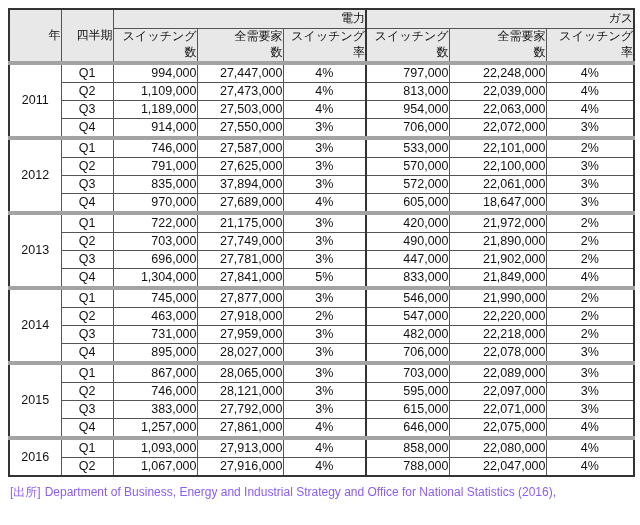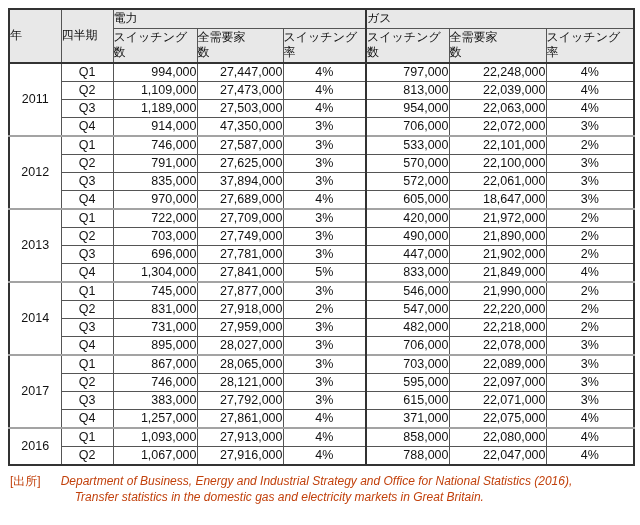--- a/index.html
+++ b/index.html
@@ -21,50 +21,50 @@
   .stats th, .stats td {
     border: 1px solid #555;
     padding: 0;
     font-weight: normal;
     overflow: hidden;
   }
   
   .stats thead th {
     background: #e8e8e8;
     font-size: 12px;
-    text-align: left;
+    text-align: right;
     vertical-align: middle;
     line-height: 1.3;
     margin-top: 40px;
   }
   tr.group-row { height: 19px; }
   tr.sub-row { height: 35px; }
   .sub-head { white-space: pre-line; }
   thead tr.sub-row th, thead th.corner { border-bottom: 2px solid #333; }
   
   .gas-start { border-left: 2px solid #333 !important; }
   
   .stats tbody tr { height: 17.4px; }
   .stats tbody td { font-size: 12.5px; line-height: 17px; }
-  tr.year-start td { border-top: 2px solid #a3a3a3; }
+  tr.year-start td { border-top: 4px solid #a3a3a3; }
   .year-cell { text-align: center; font-size: 13px; }
   .quarter-cell { text-align: center; }
   .num { text-align: right; padding-right: 10px; }
   .rate { text-align: center; }
 
   
   .source {
     display: flex;
     margin: 7px 0 0 2px;
     font-size: 12px;
     line-height: 1.35;
-    color: #c2410c;
+    color: #8b5cf6;
   }
   .source-label { flex: none; }
-  .source-text { margin-left: 20px; font-style: italic; }
+  .source-text { margin-left: 4px; }
   .source-line2 { margin-left: 14px; }
 </style>
 </head>
 <body>
 
 <div class="page">
 
   <table class="stats">
     <colgroup>
       <col style="width:52px">
@@ -123,21 +123,21 @@
           <td class="num">1,189,000</td>
           <td class="num">27,503,000</td>
           <td class="rate">4%</td>
           <td class="num gas-start">954,000</td>
           <td class="num">22,063,000</td>
           <td class="rate">4%</td>
         </tr>
         <tr>
           <td class="quarter-cell">Q4</td>
           <td class="num">914,000</td>
-          <td class="num">47,350,000</td>
+          <td class="num">27,550,000</td>
           <td class="rate">3%</td>
           <td class="num gas-start">706,000</td>
           <td class="num">22,072,000</td>
           <td class="rate">3%</td>
         </tr>
         <tr class="year-start">
           <td class="year-cell" rowspan="4">2012</td>
           <td class="quarter-cell">Q1</td>
           <td class="num">746,000</td>
           <td class="num">27,587,000</td>
@@ -170,21 +170,21 @@
           <td class="num">27,689,000</td>
           <td class="rate">4%</td>
           <td class="num gas-start">605,000</td>
           <td class="num">18,647,000</td>
           <td class="rate">3%</td>
         </tr>
         <tr class="year-start">
           <td class="year-cell" rowspan="4">2013</td>
           <td class="quarter-cell">Q1</td>
           <td class="num">722,000</td>
-          <td class="num">27,709,000</td>
+          <td class="num">21,175,000</td>
           <td class="rate">3%</td>
           <td class="num gas-start">420,000</td>
           <td class="num">21,972,000</td>
           <td class="rate">2%</td>
         </tr>
         <tr>
           <td class="quarter-cell">Q2</td>
           <td class="num">703,000</td>
           <td class="num">27,749,000</td>
           <td class="rate">3%</td>
@@ -215,21 +215,21 @@
           <td class="quarter-cell">Q1</td>
           <td class="num">745,000</td>
           <td class="num">27,877,000</td>
           <td class="rate">3%</td>
           <td class="num gas-start">546,000</td>
           <td class="num">21,990,000</td>
           <td class="rate">2%</td>
         </tr>
         <tr>
           <td class="quarter-cell">Q2</td>
-          <td class="num">831,000</td>
+          <td class="num">463,000</td>
           <td class="num">27,918,000</td>
           <td class="rate">2%</td>
           <td class="num gas-start">547,000</td>
           <td class="num">22,220,000</td>
           <td class="rate">2%</td>
         </tr>
         <tr>
           <td class="quarter-cell">Q3</td>
           <td class="num">731,000</td>
           <td class="num">27,959,000</td>
@@ -241,21 +241,21 @@
         <tr>
           <td class="quarter-cell">Q4</td>
           <td class="num">895,000</td>
           <td class="num">28,027,000</td>
           <td class="rate">3%</td>
           <td class="num gas-start">706,000</td>
           <td class="num">22,078,000</td>
           <td class="rate">3%</td>
         </tr>
         <tr class="year-start">
-          <td class="year-cell" rowspan="4">2017</td>
+          <td class="year-cell" rowspan="4">2015</td>
           <td class="quarter-cell">Q1</td>
           <td class="num">867,000</td>
           <td class="num">28,065,000</td>
           <td class="rate">3%</td>
           <td class="num gas-start">703,000</td>
           <td class="num">22,089,000</td>
           <td class="rate">3%</td>
         </tr>
         <tr>
           <td class="quarter-cell">Q2</td>
@@ -273,21 +273,21 @@
           <td class="rate">3%</td>
           <td class="num gas-start">615,000</td>
           <td class="num">22,071,000</td>
           <td class="rate">3%</td>
         </tr>
         <tr>
           <td class="quarter-cell">Q4</td>
           <td class="num">1,257,000</td>
           <td class="num">27,861,000</td>
           <td class="rate">4%</td>
-          <td class="num gas-start">371,000</td>
+          <td class="num gas-start">646,000</td>
           <td class="num">22,075,000</td>
           <td class="rate">4%</td>
         </tr>
         <tr class="year-start">
           <td class="year-cell" rowspan="2">2016</td>
           <td class="quarter-cell">Q1</td>
           <td class="num">1,093,000</td>
           <td class="num">27,913,000</td>
           <td class="rate">4%</td>
           <td class="num gas-start">858,000</td>
@@ -304,17 +304,16 @@
           <td class="rate">4%</td>
         </tr>
       </tbody>
   </table>
 
   <div class="source">
     <span class="source-label">[出所]</span>
     <span class="source-text">
       <span class="source-line1">Department of Business, Energy and Industrial Strategy and Office for National Statistics (2016),</span>
       <br>
-      <span class="source-line2">Transfer statistics in the domestic gas and electricity markets in Great Britain.</span>
     </span>
   </div>
 
 </div>
 
 </body></html>

